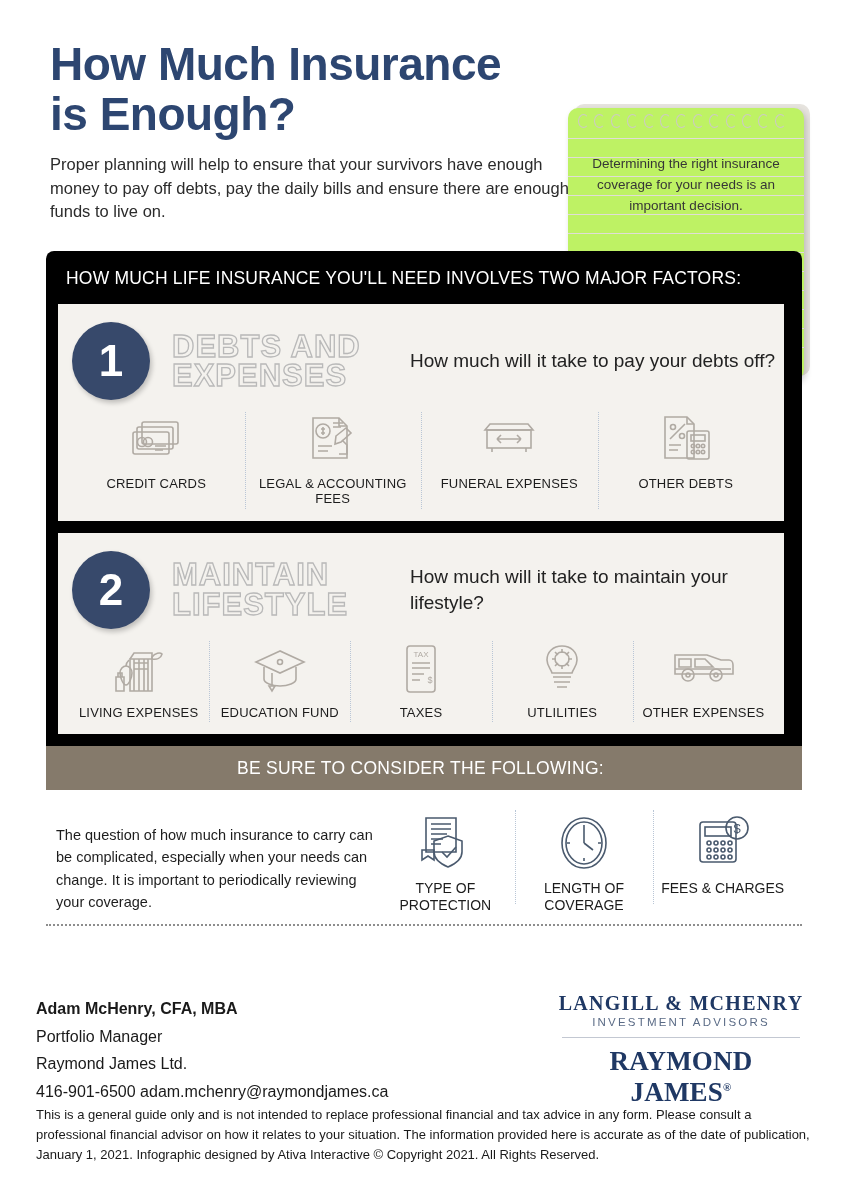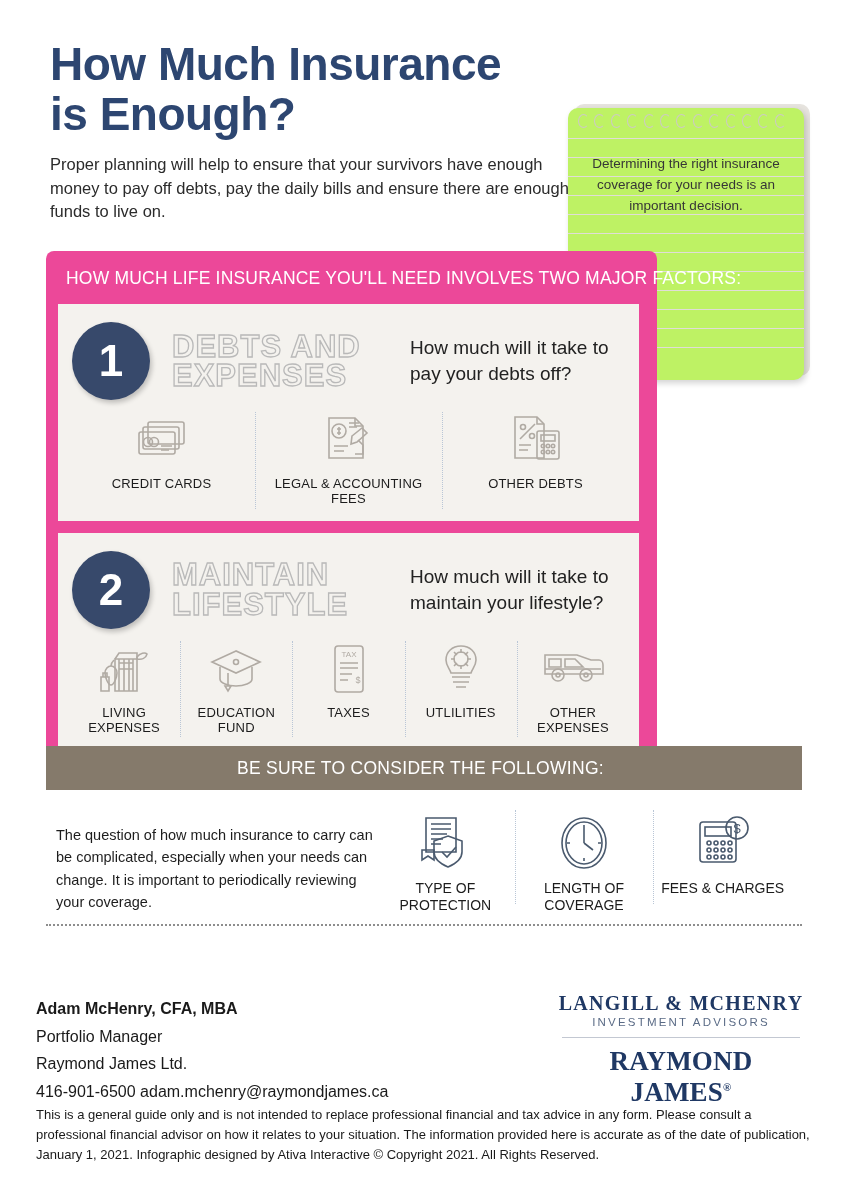--- a/index.html
+++ b/index.html
@@ -73,22 +73,22 @@
     font-size: 13.5px;
     color: #363636;
     text-align: center;
     line-height: 1.55;
   }
 
   
   .blue-panel {
     position: absolute;
     left: 46px; top: 251px;
-    width: 611px;
-    background: #ec4899;
+    width: 756px;
+    background: #000000;
     border-radius: 8px 8px 0 0;
     padding: 0 6px 0 0;
   }
 
   .panel-header {
     color: #ffffff;
     font-size: 17.5px;
     letter-spacing: 0.2px;
     padding: 17px 0 15px 20px;
     white-space: nowrap;
@@ -360,20 +360,31 @@
               <path d="M17 13v8M15 15h4M15 19h4"></path>
               <path d="M27 9h10M27 13h8"></path>
               <path d="M12 32h14M12 37h10"></path>
               <path d="M30 22l10-8 5 5-10 9-6 2z"></path>
               <path d="M36 26l5 5v9h-8"></path>
             </svg>
           </div>
           <div class="icon-label">LEGAL &amp; ACCOUNTING FEES</div>
         </div>
 
+        <div class="icon-cell">
+          <div class="icon-glyph">
+            <svg width="58" height="44" viewBox="0 0 58 44">
+              <path d="M10 10h38l5 6H5z"></path>
+              <rect x="7" y="16" width="44" height="18"></rect>
+              <path d="M12 34v4M46 34v4"></path>
+              <path d="M17 25h24M17 25l4-4M17 25l4 4M41 25l-4-4M41 25l-4 4"></path>
+            </svg>
+          </div>
+          <div class="icon-label">FUNERAL EXPENSES</div>
+        </div>
 
         <div class="icon-cell">
           <div class="icon-glyph">
             <svg width="54" height="48" viewBox="0 0 54 48">
               <path d="M6 3h22l7 7v34H6z"></path>
               <path d="M28 3v7h7"></path>
               <circle cx="14" cy="13" r="2.5"></circle>
               <circle cx="23" cy="22" r="2.5"></circle>
               <path d="M11 25l15-15"></path>
               <path d="M10 31h12M10 36h9"></path>

